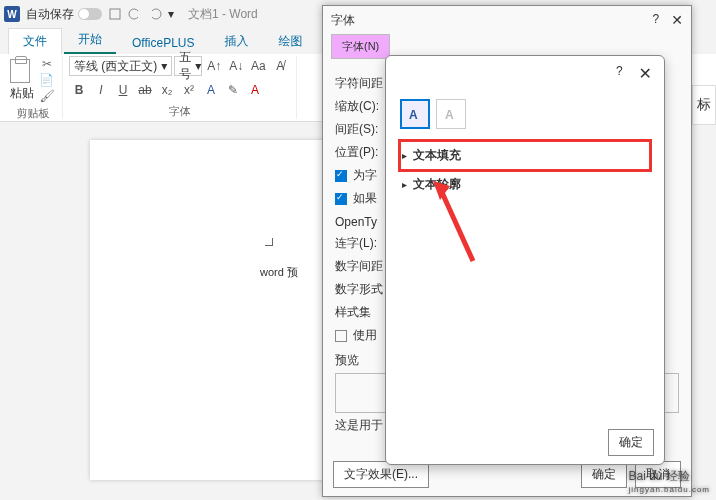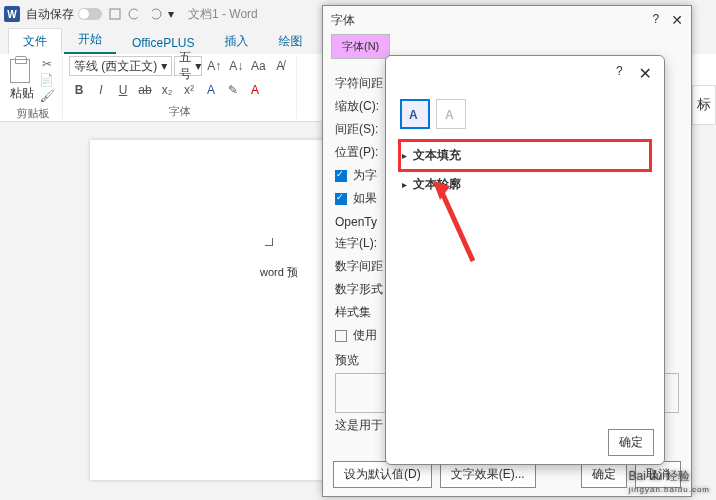--- a/index.html
+++ b/index.html
@@ -202,21 +202,20 @@
       </div>
     <div class="fb-row">
         <span style="width:12px;height:12px;border:1px solid #888"></span>
         <span>使用</span>
       </div>
     <div class="section-h">预览</div>
     <div class="preview-box"></div>
     <div>这是用于</div>
   </div>
   <div class="dlg-foot">
-    <div class="dlg-btn">设为默认值(D)</div>
     <div class="dlg-btn">文字效果(E)...</div>
     <div style="flex:1"></div>
     <div class="dlg-btn">确定</div>
     <div class="dlg-btn">取消</div>
   </div>
 </div>
 
 <div class="dlg-effect">
   <div class="eff-head">
     <span>?</span>

